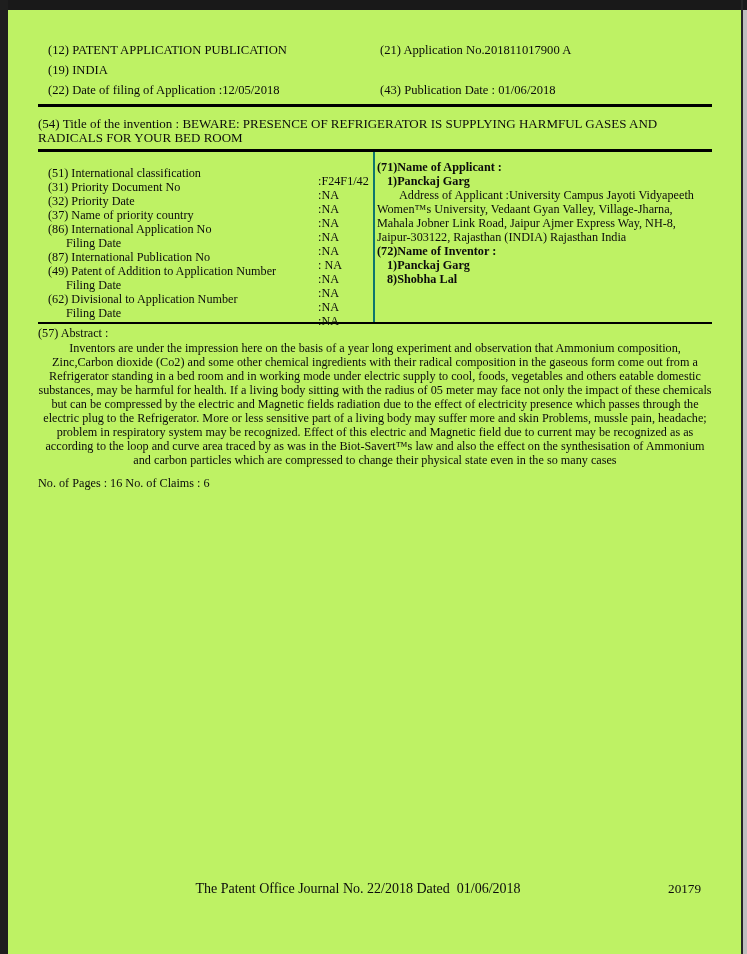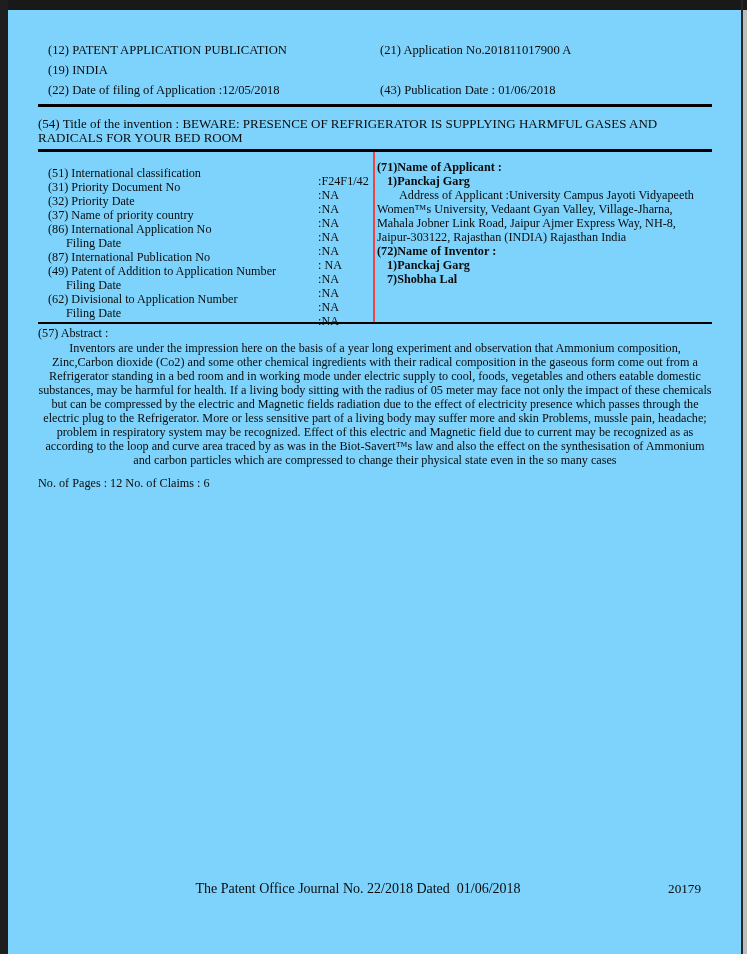--- a/index.html
+++ b/index.html
@@ -1,20 +1,20 @@
 <!DOCTYPE html>
 <html><head>
 <meta charset="utf-8">
 <style>
   * { margin:0; padding:0; box-sizing:border-box; }
   html,body { background:#e8e8e8; }
   .page {
     position:relative;
     width:747px; height:954px;
-    background:#7dd3fc;
+    background:#bef264;
     font-family:"Liberation Serif","DejaVu Serif",serif;
     color:#0b0b0b;
     overflow:hidden;
   }
   
   .frame-top   { position:absolute; top:0; left:0; width:747px; height:10px; background:#191919; }
   .frame-left  { position:absolute; top:0; left:0; width:8px; height:954px; background:#1e1e1e; }
   .frame-right-line { position:absolute; top:0; right:4px; width:2px; height:954px; background:#252525; }
   .frame-right-gray { position:absolute; top:10px; right:0; width:4px; height:944px; background:#bdbdbd; }
 
@@ -36,21 +36,21 @@
   .title-block {
     padding:10px 0 5px 0;
     font-size:13px;
     line-height:13.6px;
   }
 
   
   .biblio { display:flex; }
   .biblio-left {
     width:337px;
-    border-right:2px solid #ef4444;
+    border-right:2px solid #0f766e;
     padding-top:14px; padding-bottom:2px;
   }
   .biblio-row { position:relative; height:14px; white-space:nowrap; }
   .biblio-row .lbl { padding-left:10px; }
   .biblio-row.indent .lbl { padding-left:28px; }
   .biblio-row .val { position:absolute; left:280px; top:8px; }
   .biblio-right {
     flex:1;
     padding-top:8px; padding-left:2px;
     white-space:nowrap;
@@ -121,27 +121,27 @@
       </div>
       <div class="biblio-right">
         <div class="bold">(71)Name of Applicant :</div>
         <div class="bold ind10">1)Panckaj Garg</div>
         <div class="ind22">Address of Applicant :University Campus Jayoti Vidyapeeth</div>
         <div>Women™s University, Vedaant Gyan Valley, Village-Jharna,</div>
         <div>Mahala Jobner Link Road, Jaipur Ajmer Express Way, NH-8,</div>
         <div>Jaipur-303122, Rajasthan (INDIA) Rajasthan India</div>
         <div class="bold">(72)Name of Inventor :</div>
         <div class="bold ind10">1)Panckaj Garg</div>
-        <div class="bold ind10">7)Shobha Lal</div>
+        <div class="bold ind10">8)Shobha Lal</div>
       </div>
     </div>
 
     <div class="rule-c"></div>
 
     <div class="abstract-heading">(57) Abstract :</div>
     <div class="abstract-body">Inventors are under the impression here on the basis of a year long experiment and observation that Ammonium composition, Zinc,Carbon dioxide (Co2) and some other chemical ingredients with their radical composition in the gaseous form come out from a Refrigerator standing in a bed room and in working mode under electric supply to cool, foods, vegetables and others eatable domestic substances, may be harmful for health. If a living body sitting with the radius of 05 meter may face not only the impact of these chemicals but can be compressed by the electric and Magnetic fields radiation due to the effect of electricity presence which passes through the electric plug to the Refrigerator. More or less sensitive part of a living body may suffer more and skin Problems, mussle pain, headache; problem in respiratory system may be recognized. Effect of this electric and Magnetic field due to current may be recognized as as according to the loop and curve area traced by as was in the Biot-Savert™s law and also the effect on the synthesisation of Ammonium and carbon particles which are compressed to change their physical state even in the so many cases</div>
-    <div class="pages-claims">No. of Pages : 12 No. of Claims : 6</div>
+    <div class="pages-claims">No. of Pages : 16 No. of Claims : 6</div>
 
   </div>
 
   <div class="footer-journal">The Patent Office Journal No. 22/2018 Dated  01/06/2018</div>
   <div class="footer-page">20179</div>
 </div>
 
 </body></html>

